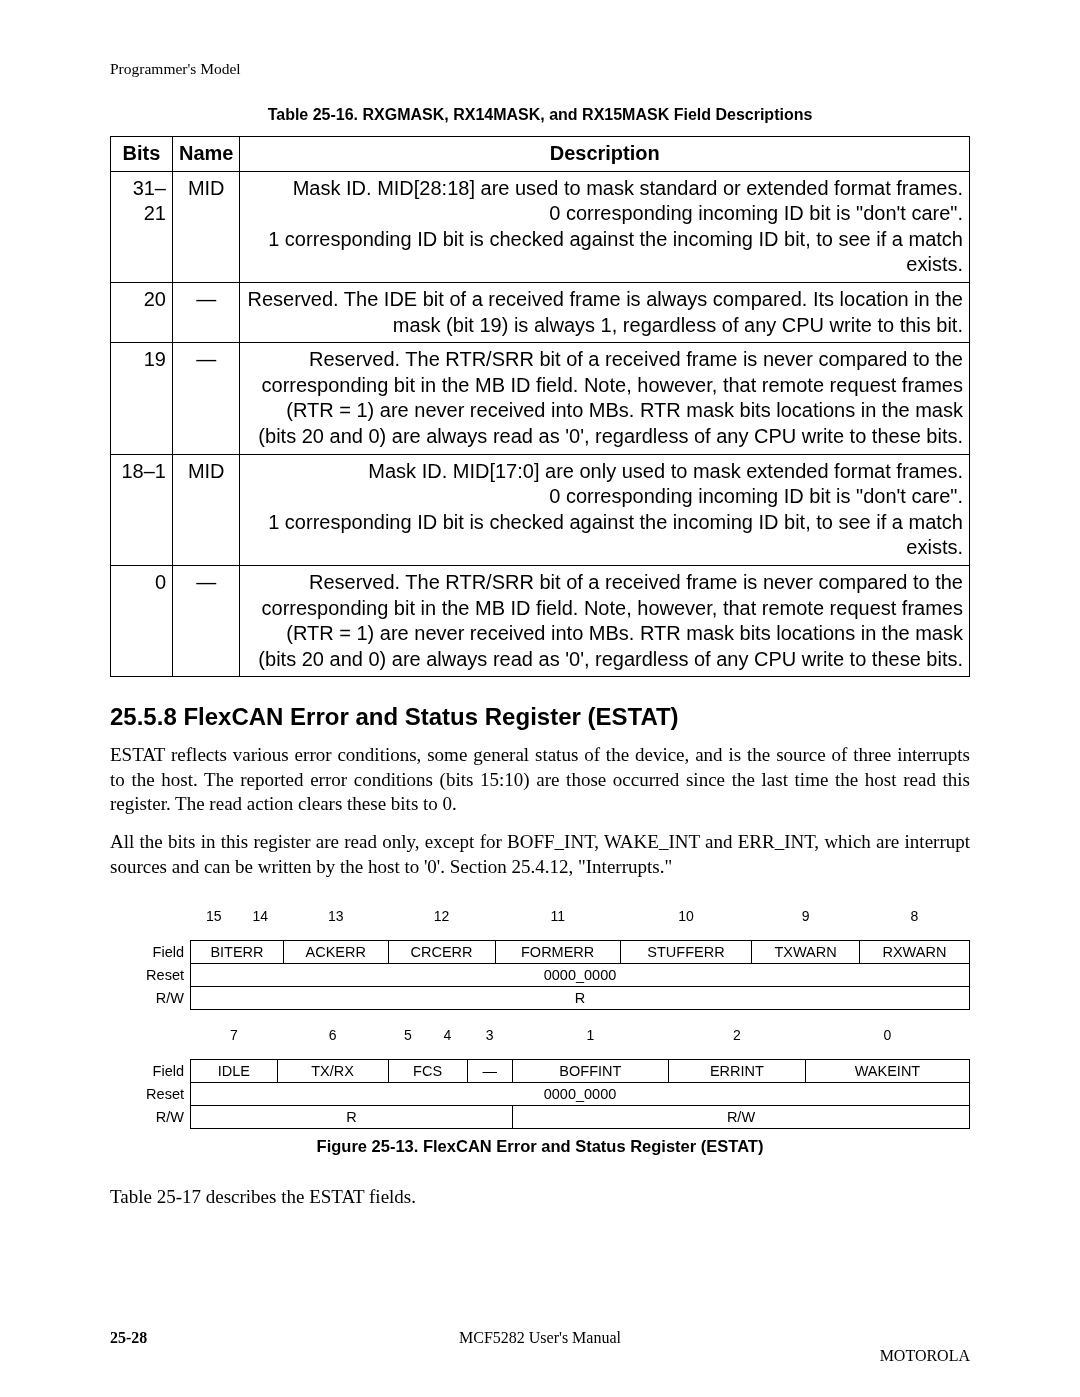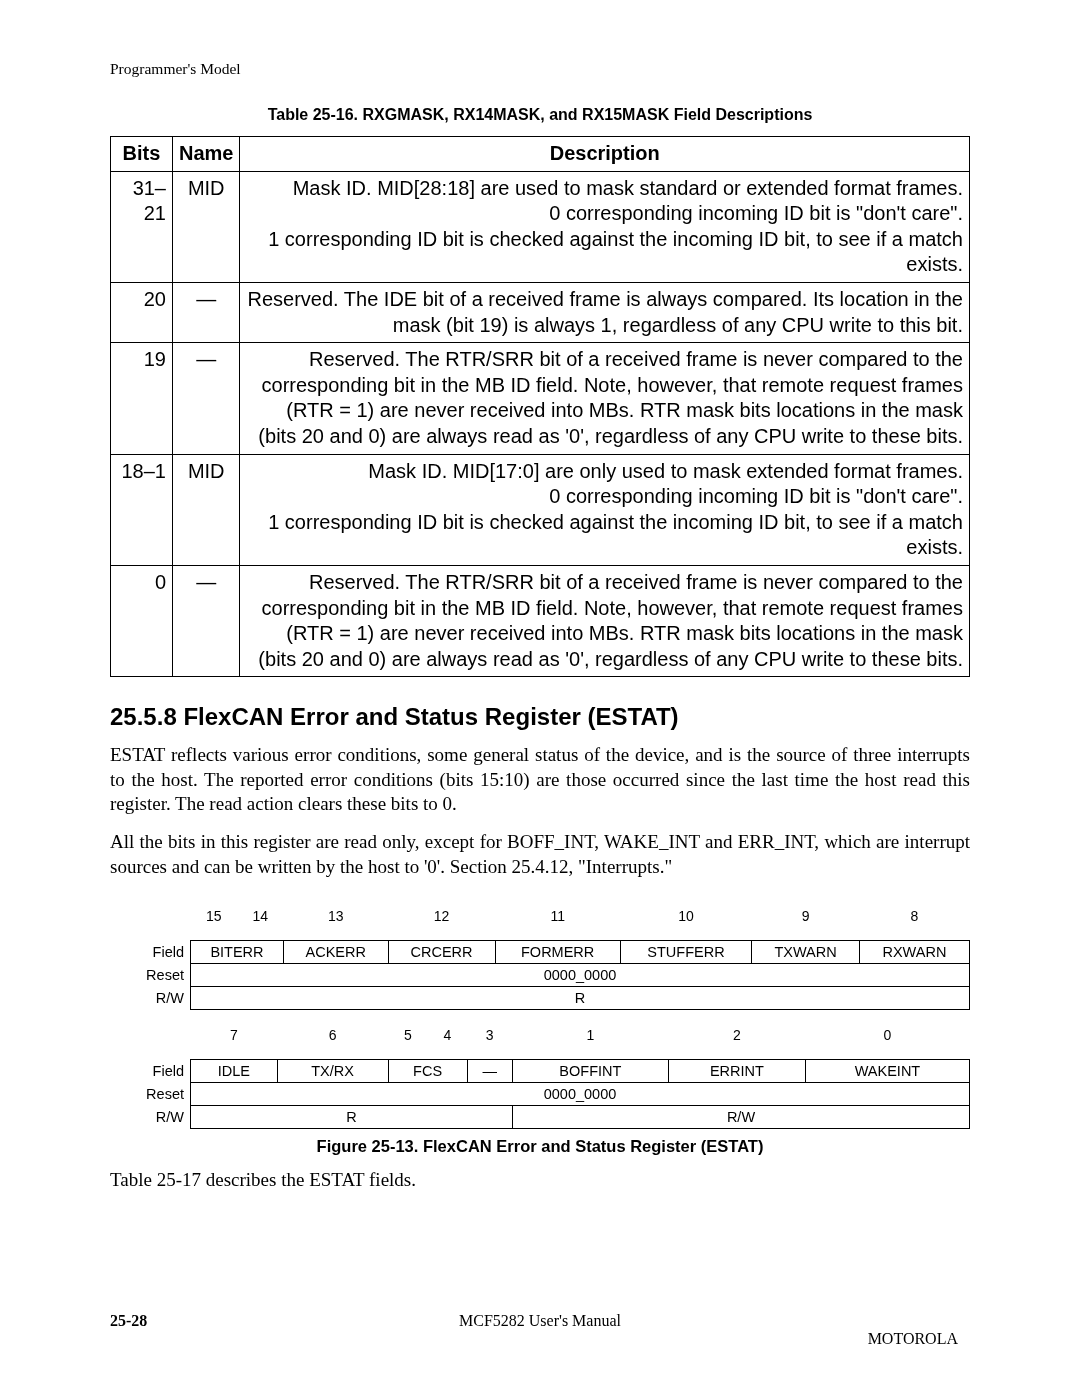--- a/index.html
+++ b/index.html
@@ -23,21 +23,21 @@
     font-family: Arial, Helvetica, sans-serif;
     font-size: 16px;
     margin-bottom: 12px;
   }
   .fig-caption {
     text-align: center;
     font-weight: bold;
     font-family: Arial, Helvetica, sans-serif;
     font-size: 16.5px;
     margin-top: 8px;
-    margin-bottom: 12px;
+    margin-bottom: 29px;
   }
   table.desc {
     border-collapse: collapse;
     width: 100%;
     font-family: Arial, Helvetica, sans-serif;
     font-size: 20px;
   }
   table.desc th, table.desc td {
     border: 1px solid #000;
     padding: 4px 6px;
@@ -92,21 +92,21 @@
   table.reg tr.bitnums td { border: none; font-size: 14px; padding-bottom: 16px; }
   .sp { height: 14px; }
 
   .footer {
     position: relative;
     margin-top: 120px;
     font-size: 16px;
   }
   .footer .left { position: absolute; left: 0; font-weight: bold; }
   .footer .mid { text-align: center; font-weight: normal; }
-  .footer .right { position: absolute; right: 12px; }
+  .footer .right { position: absolute; right: 0; }
 
   .desc-sub { margin: 0; padding: 0; }
 </style>
 </head>
 <body>
 
 <div class="header-section">Programmer's Model</div>
 
 <div class="table-caption">Table 25-16. RXGMASK, RX14MASK, and RX15MASK Field Descriptions</div>
 

